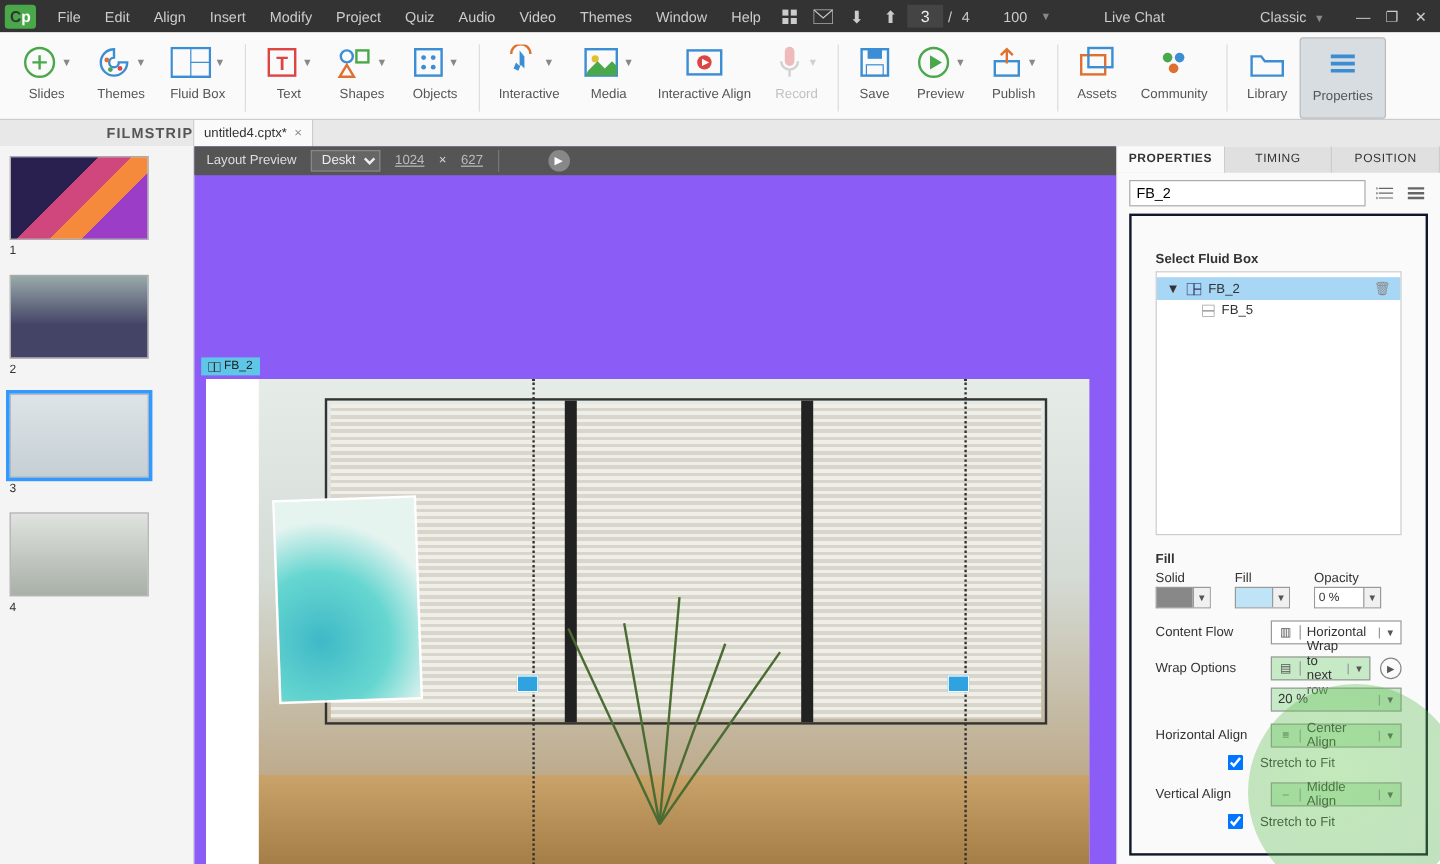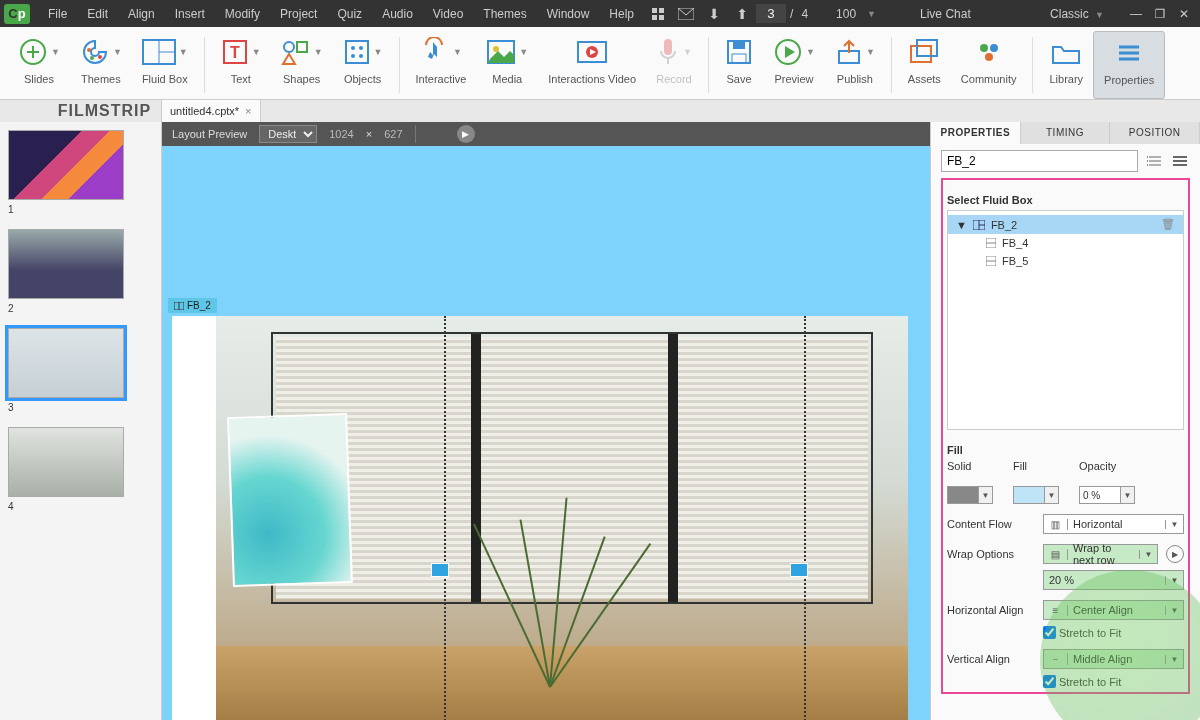--- a/index.html
+++ b/index.html
@@ -20,41 +20,41 @@
 
 .ribbon { height: 73px; background: #fafafa; border-bottom: 1px solid #ccc; display: flex; align-items: stretch; padding: 4px 8px 0; }
 .rgroup { display: flex; flex-direction: column; align-items: center; justify-content: flex-start; padding: 2px 10px; position: relative; cursor: pointer; }
 .rgroup .rlabel { margin-top: 2px; font-size: 11px; color: #555; }
 .ricon { height: 38px; display: flex; align-items: center; justify-content: center; }
 .ribbon-sep { width: 1px; background: #ddd; margin: 6px 6px; }
 .dd-caret { font-size: 9px; color: #888; margin-left: 3px; }
 
 
 .doctabs { height: 22px; background: #e8e8e8; display: flex; }
-.filmstrip-header { width: 162px; text-align: center; font-size: 16px; letter-spacing: 1px; color: #555; font-weight: bold; line-height: 22px; border-right: 1px solid #ccc; padding-left: 48px; }
+.filmstrip-header { width: 162px; text-align: right; font-size: 12px; letter-spacing: 1px; color: #555; font-weight: bold; line-height: 22px; border-right: 1px solid #ccc; padding-left: 48px; }
 .doctab { background: #fafafa; border-right: 1px solid #ccc; padding: 0 8px; font-size: 11px; display:flex;align-items:center;gap:6px; }
 .doctab .close { cursor: pointer; color: #888; }
 
 
 .main { display: flex; height: 598px; }
 
 
 .filmstrip { width: 162px; background: #f4f4f4; border-right: 1px solid #ccc; padding: 8px; overflow-y: auto; }
 .thumb { width: 116px; height: 70px; background: #777; margin-bottom: 4px; border: 1px solid #aaa; position: relative; }
 .thumb.selected { outline: 3px solid #3399ff; }
 .slide-num { font-size: 10px; color: #333; margin-bottom: 14px; }
 .thumb1 { background: linear-gradient(135deg, #2a2050 0 40%, #d0477e 40% 55%, #f58a3c 55% 70%, #9b3dc7 70% 100%); }
 .thumb3 { background: linear-gradient(#dde4e8, #c5cfd4); }
 .thumb4 { background: linear-gradient(#e0e3df, #a8b0a7); }
 
 
-.canvas-wrap { flex: 1; display: flex; flex-direction: column; background: #7dd3fc; }
+.canvas-wrap { flex: 1; display: flex; flex-direction: column; background: #8b5cf6; }
 .layout-bar { height: 24px; background: #555; color: #ddd; display: flex; align-items: center; padding: 0 10px; gap: 12px; font-size: 11px; }
 .layout-bar select { background: #666; color: #eee; border: 1px solid #888; font-size: 11px; padding: 1px 4px; width: 58px; }
-.layout-bar .dim { color: #bbb; }
+.layout-bar .dim { color: #bbb; text-decoration: underline; }
 .play-circle { width: 18px; height: 18px; border-radius: 50%; background: #888; display:flex;align-items:center;justify-content:center;color:#fff;font-size:9px; }
 .canvas-scroll { flex: 1; overflow: auto; position: relative; padding-left: 6px; padding-top: 170px; }
 .slide-canvas { width: 736px; height: 412px; background: #fff; position: relative; margin-left: 4px; }
 .fb-tag { position: absolute; top: -18px; left: -4px; background: #5ec7e8; color: #222; font-size: 10px; padding: 2px 6px; display:flex;align-items:center;gap:3px; }
 .slide-img { position: absolute; left: 44px; top: 0; right: 0; bottom: 0; background: linear-gradient(180deg, #e6ece8 0%, #d4dbd5 40%, #b89f7a 90%); overflow:hidden; }
 .window-frame { position: absolute; top: 4%; bottom: 30%; left: 8%; right: 5%; border: 2px solid #333; }
 .blinds { position: absolute; inset: 3px; background: repeating-linear-gradient(#f0efe7 0 3px, #d8d6cc 3px 6px); }
 .vbar { position:absolute; top:0; bottom:0; width:10px; background:#222; }
 .wave-pic { position:absolute; left:2%; top:24%; width:120px; height:170px; background: radial-gradient(circle at 30% 70%, #3fb9c7, #66d6d0 40%, #e6f4f0 70%); border: 2px solid #fff; transform: rotate(-2deg); }
 .desk { position:absolute; left:0; right:0; bottom:0; height:20%; background:linear-gradient(#caa36b,#a07a42);}
@@ -71,35 +71,35 @@
 .rp-body { flex:1; padding:6px 10px; overflow-y:auto; }
 .name-row { display:flex; align-items:center; gap:6px; }
 .name-row input { flex:1; border:1px solid #aaa; padding:3px 5px; font-size:12px; }
 .ic-btn { width:20px;height:20px;display:flex;align-items:center;justify-content:center;border:1px solid transparent;cursor:pointer; }
 .sect-title { font-size: 11px; font-weight:bold; margin: 10px 0 4px; color:#333; }
 .fluid-tree { border: 1px solid #ccc; background:#fff; height: 220px; padding:4px 0; }
 .tree-row { display:flex; align-items:center; padding:3px 8px; font-size:11px; gap:6px; cursor:pointer; }
 .tree-row.sel { background:#a7d7f5; }
 .tree-row .del { margin-left:auto; color:#888; }
 .child { padding-left: 38px; }
-.redbox { border: 2px solid #ec4899; padding: 4px; margin-top:6px; }
+.redbox { border: 2px solid #0f172a; padding: 20px; margin-top:6px; }
 .fillrow { display:flex; gap:20px; margin-top:4px; font-size:11px; }
-.fillctl { display:flex;flex-direction:column;gap:14px; }
+.fillctl { display:flex;flex-direction:column;gap:1px; }
 .swatch { width:46px;height:18px;border:1px solid #999; display:flex; }
 .swatch .cbox { flex:1; }
 .swatch .arrow { width:14px;border-left:1px solid #999;display:flex;align-items:center;justify-content:center;font-size:8px;color:#555;background:#f0f0f0; }
 .prop-row { display:flex; align-items:center; margin:10px 0; font-size:11px; gap:8px; }
 .prop-row .lbl { width:88px; color:#333; }
 .combo { flex:1; display:flex; border:1px solid #999; background:#fff; height:20px; align-items:center; }
 .combo .cicon { width:24px;border-right:1px solid #999;display:flex;align-items:center;justify-content:center;font-size:10px;color:#555; }
 .combo .ctext { flex:1; padding:0 5px; font-size:11px; }
 .combo .carrow { width:18px;border-left:1px solid #999;display:flex;align-items:center;justify-content:center;font-size:8px;color:#555; }
 .combo.green { background: rgba(100,200,100,0.35); }
 .green-blob { position:absolute; right:-20px; bottom:-30px; width:180px;height:180px;border-radius:50%; background: radial-gradient(circle at 40% 40%, rgba(120,210,100,0.7), rgba(60,160,60,0.5)); pointer-events:none; opacity:0.6; }
-.chk-row { display:flex;align-items:center;gap:3px;font-size:11px; margin-left:96px; margin-top:-4px; }
+.chk-row { display:flex;align-items:center;gap:14px;font-size:11px; margin-left:60px; margin-top:-4px; }
 .chk-row input { width:13px;height:13px; }
 .play-sm { width:18px;height:18px;border:1px solid #888;border-radius:50%;display:flex;align-items:center;justify-content:center;font-size:8px;color:#555;cursor:pointer; }
 .small-combo { width:70px; }
 .right-panel { position:relative; }
 
 svg { display: block; }
 </style>
 </head>
 <body>
 
@@ -247,21 +247,21 @@
     <div class="rlabel">Media</div>
   </div>
   <div class="rgroup">
     <div class="ricon">
         <svg width="32" height="28">
           <rect x="2" y="4" width="28" height="20" fill="none" stroke="#3b8dd4" stroke-width="2"></rect>
           <circle cx="16" cy="14" r="6" fill="#d44"></circle>
           <polygon points="14,11 20,14 14,17" fill="#fff"></polygon>
         </svg>
       </div>
-    <div class="rlabel">Interactions Video</div>
+    <div class="rlabel">Interactive Align</div>
   </div>
   <div class="rgroup" style="opacity:0.35">
     <div class="ricon">
         <svg width="24" height="30">
           <rect x="8" y="2" width="8" height="16" rx="4" fill="#d44"></rect>
           <path d="M5 14 A7 7 0 0 0 19 14" fill="none" stroke="#888" stroke-width="2"></path>
           <line x1="12" y1="21" x2="12" y2="27" stroke="#888" stroke-width="2"></line>
         </svg>
         <span class="dd-caret">▼</span>
       </div>
@@ -442,27 +442,20 @@
                 <line x1="6" y1="5" x2="12" y2="5" stroke="#336"></line>
               </svg>
             <span>FB_2</span>
             <span class="del">🗑</span>
           </div>
           <div class="tree-row child">
             <svg width="10" height="10">
                 <rect x="0" y="0" width="10" height="10" fill="none" stroke="#888"></rect>
                 <line x1="0" y1="5" x2="10" y2="5" stroke="#888"></line>
               </svg>
-            <span>FB_4</span>
-          </div>
-          <div class="tree-row child">
-            <svg width="10" height="10">
-                <rect x="0" y="0" width="10" height="10" fill="none" stroke="#888"></rect>
-                <line x1="0" y1="5" x2="10" y2="5" stroke="#888"></line>
-              </svg>
             <span>FB_5</span>
           </div>
         </div>
 
         <div class="sect-title" style="margin-top:14px">Fill</div>
         <div class="fillrow">
           <div class="fillctl">
             <span>Solid</span>
             <div class="swatch">
                 <div class="cbox" style="background:#888"></div>

